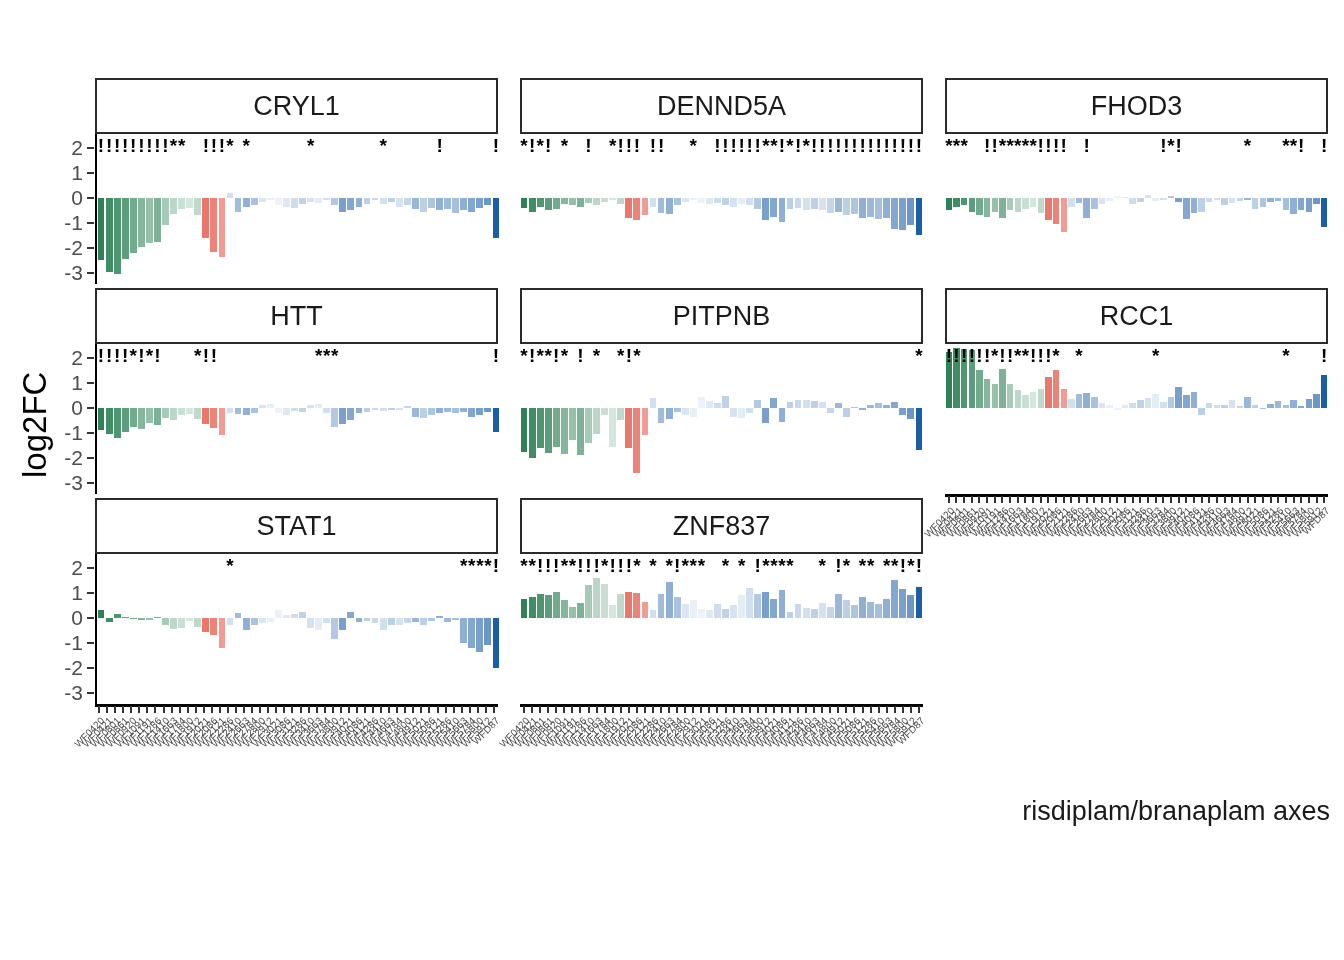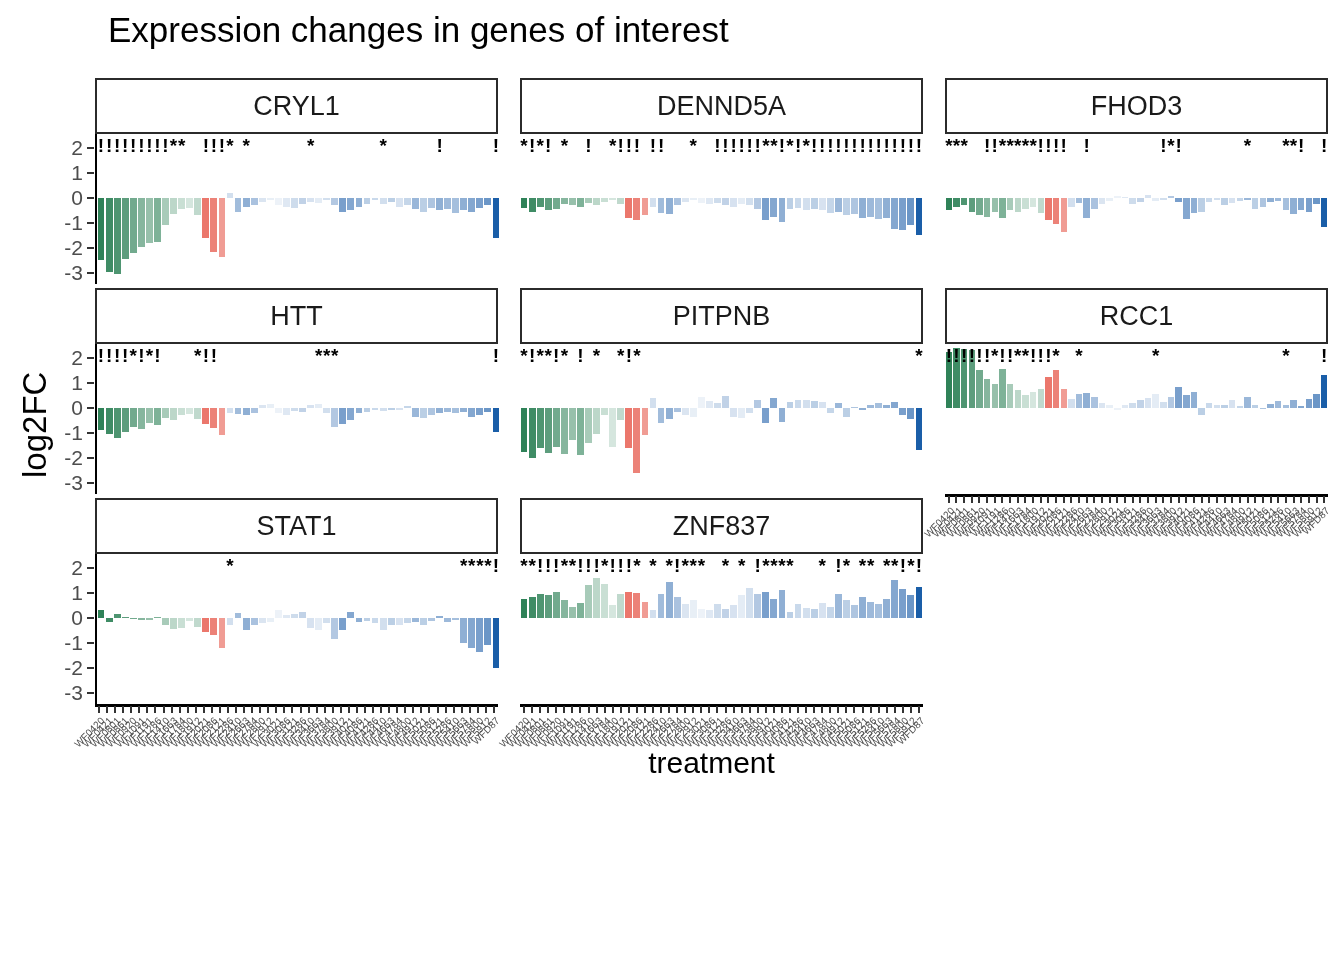--- a/index.html
+++ b/index.html
@@ -24,21 +24,20 @@
   .xaxis-line{position:absolute;height:2.5px;background:#000;}
   .xtick-mark{position:absolute;width:2px;height:7px;background:#333;}
   .xlab-holder{position:absolute;width:0;height:0;}
   .xlab{position:absolute;right:0;top:0;white-space:nowrap;font-size:10px;color:#4d4d4d;
         transform:rotate(-45deg);transform-origin:100% 0;}
 </style>
 </head>
 <body>
 
 <div class="page">
-  <div class="plot-title">Expression changes in genes of interest</div>
   <div class="y-axis-label">log2FC</div>
   <div id="plot">
       <div class="strip" style="left: 95px; top: 78px; width: 403px; height: 56px;">
         <div class="">CRYL1</div>
       </div>
       <div class="panel has-y" style="left: 95px; top: 134px; width: 403px; height: 150px;">
         <div class="bar" style="left: 0.6px; top: 63.75px; width: 6.86px; height: 62.5px; background: rgb(47, 130, 88);"></div>
         <div class="sig" style="left: 4.03px; top: 1px;">!</div>
         <div class="bar" style="left: 8.66px; top: 63.75px; width: 6.86px; height: 73.75px; background: rgba(47, 130, 88, 0.92);"></div>
         <div class="sig" style="left: 12.09px; top: 1px;">!</div>
@@ -1279,16 +1278,16 @@
       </div>
       <div class="xtick-mark" style="left: 909.91px; top: 706px;"></div>
       <div class="xlab-holder" style="left: 910.91px; top: 715px;">
         <div class="xlab">WF5912</div>
       </div>
       <div class="xtick-mark" style="left: 917.97px; top: 706px;"></div>
       <div class="xlab-holder" style="left: 918.97px; top: 715px;">
         <div class="xlab">WFD87</div>
       </div>
     </div>
-  <div class="x-axis-label">treatment</div>
   <div class="caption">
+    <div>risdiplam/branaplam axes</div>
   </div>
 </div>
 
 </body></html>

